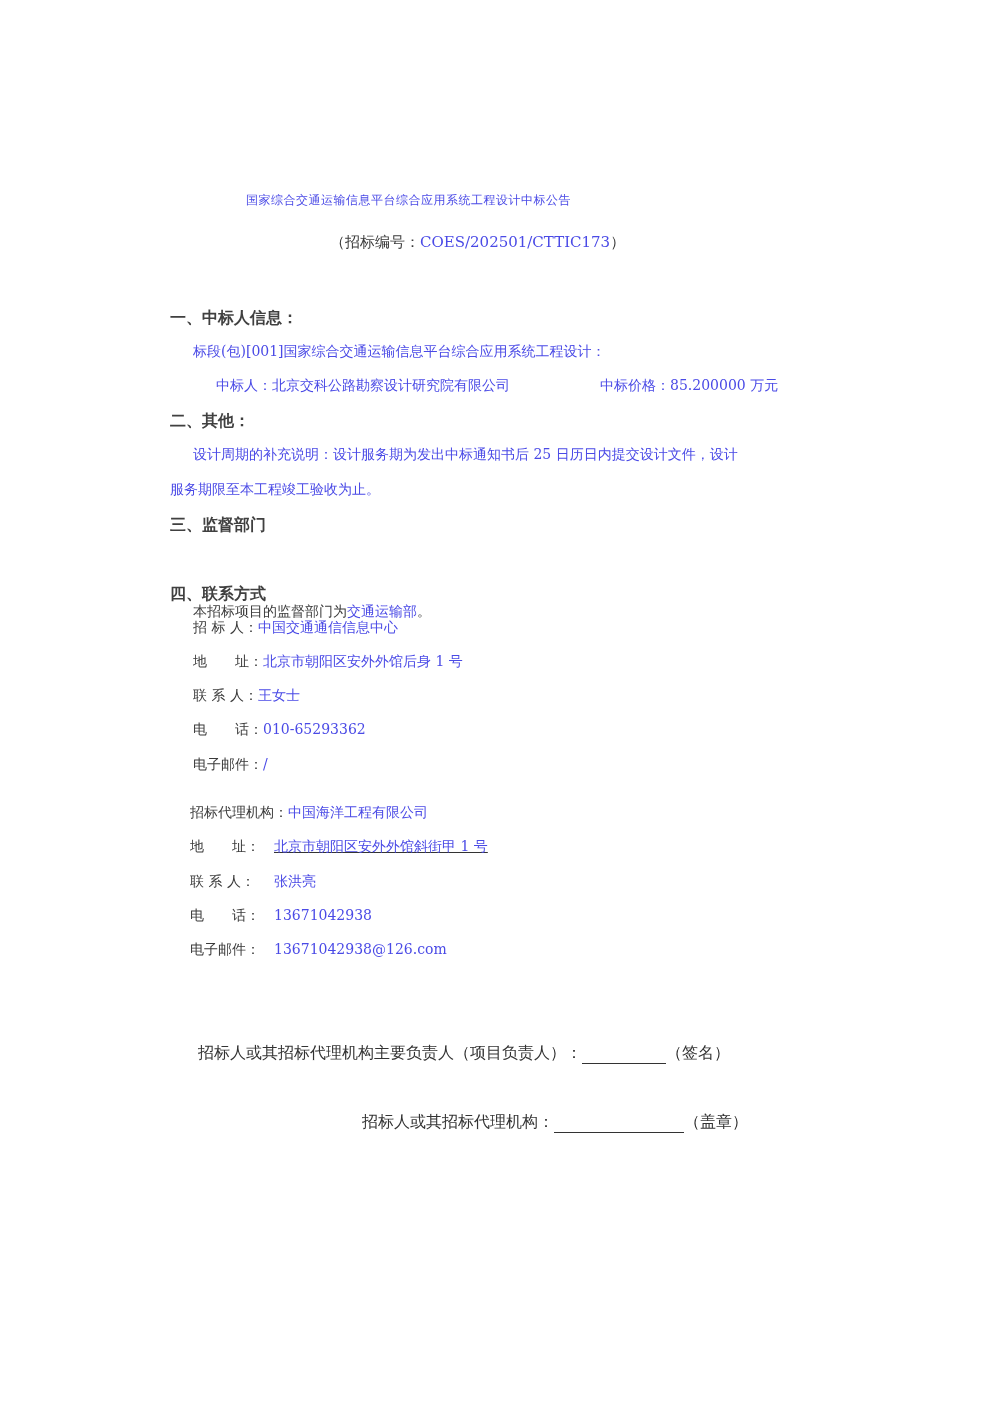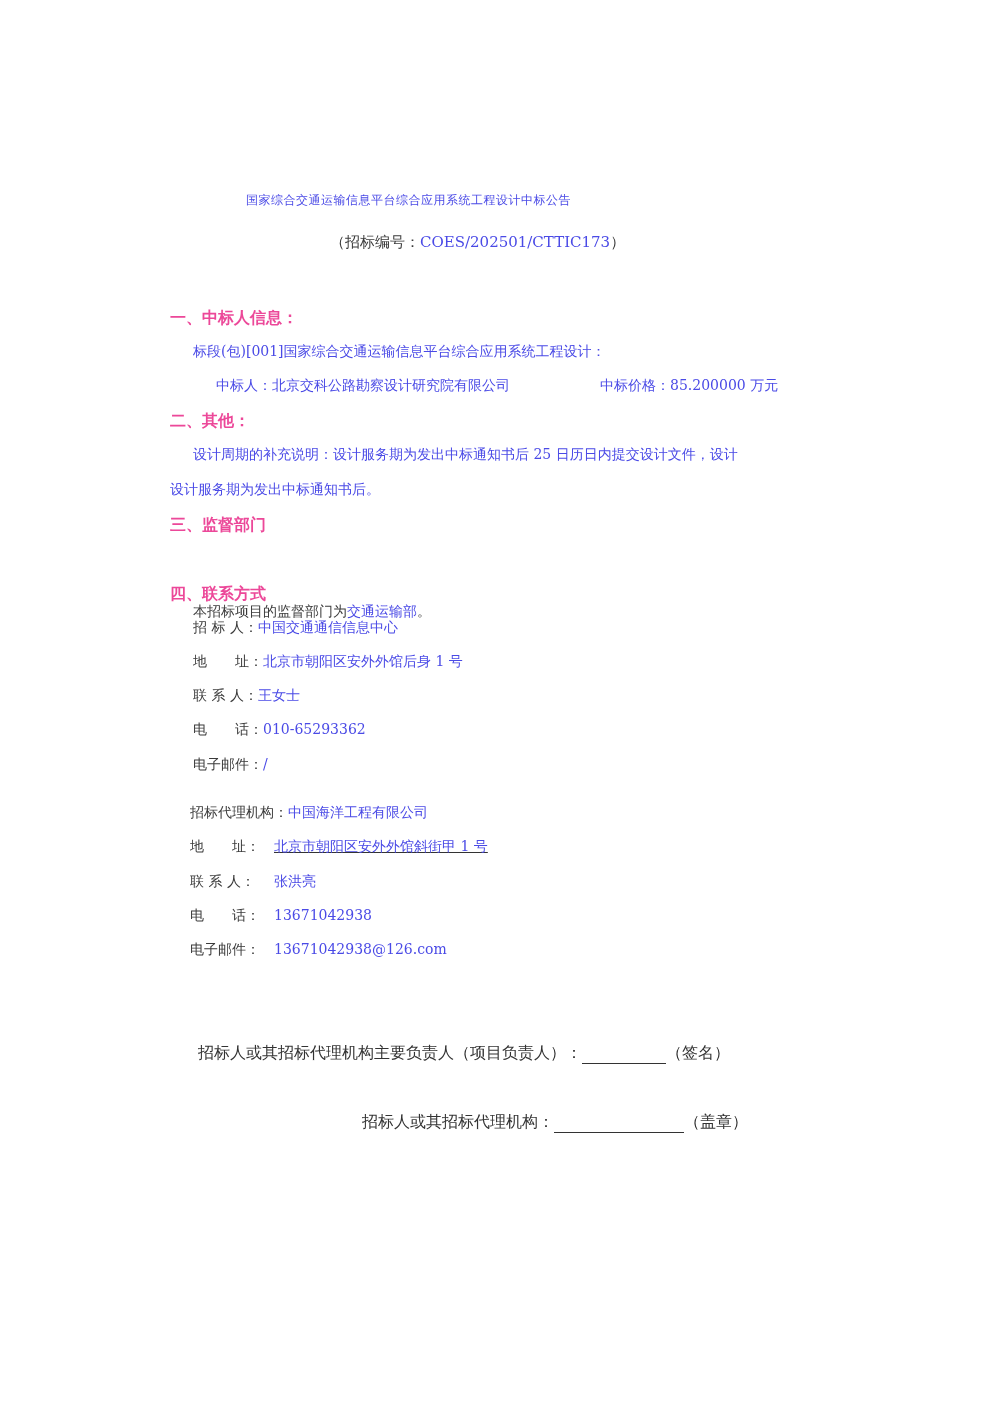--- a/index.html
+++ b/index.html
@@ -2,21 +2,21 @@
 <html><head>
 <meta charset="utf-8">
 <style>
   html, body { margin:0; padding:0; background:#ffffff; }
   body { width:1000px; height:1412px; position:relative; overflow:hidden;
          font-family: "DejaVu Serif", "Liberation Serif", serif; color:#333; }
   .abs { position:absolute; white-space:nowrap; }
   .blue { color:#4a4ae6; }
   .dark { color:#3a3a3a; }
   .title { font-size:12px; letter-spacing:0.5px; }
-  .h { font-size:16px; font-weight:bold; color:#ec4899; font-family:"DejaVu Sans", sans-serif; }
+  .h { font-size:16px; font-weight:bold; color:#404040; font-family:"DejaVu Sans", sans-serif; }
   .t { font-size:14px; }
   .sig { font-size:16px; color:#333; }
   .line { display:inline-block; border-bottom:1px solid #333; vertical-align:bottom; height:14px; }
 </style>
 </head>
 <body>
 
 <div>
 
   <div class="abs title blue" style="left:246px; top:192px;">国家综合交通运输信息平台综合应用系统工程设计中标公告</div>
@@ -28,21 +28,21 @@
   <div class="abs t blue" style="left:193px; top:343px;">标段(包)[001]国家综合交通运输信息平台综合应用系统工程设计：</div>
   <div class="abs t blue" style="left:216px; top:377px;">
     <span>中标人：</span><span>北京交科公路勘察设计研究院有限公司</span>
   </div>
   <div class="abs t blue" style="left:600px; top:377px;">
     <span>中标价格：</span><span>85.200000 万元</span>
   </div>
 
   <div class="abs h" style="left:170px; top:411px;">二、其他：</div>
   <div class="abs t blue" style="left:193px; top:446px;">设计周期的补充说明：设计服务期为发出中标通知书后 25 日历日内提交设计文件，设计</div>
-  <div class="abs t blue" style="left:170px; top:481px;">设计服务期为发出中标通知书后。</div>
+  <div class="abs t blue" style="left:170px; top:481px;">服务期限至本工程竣工验收为止。</div>
 
   <div class="abs h" style="left:170px; top:515px;">三、监督部门</div>
   <div class="abs t" style="left:193px; top:579px;margin-top:24px;">
     <span class="dark">本招标项目的监督部门为</span><span class="blue">交通运输部</span><span class="dark">。</span>
   </div>
 
   <div class="abs h" style="left:170px; top:584px;">四、联系方式</div>
 
   <div class="abs t" style="left:193px; top:619px;"><span class="dark">招 标 人：</span><span class="blue">中国交通通信信息中心</span></div>
   <div class="abs t" style="left:193px; top:653px;"><span class="dark">地　　址：</span><span class="blue">北京市朝阳区安外外馆后身 1 号</span></div>

